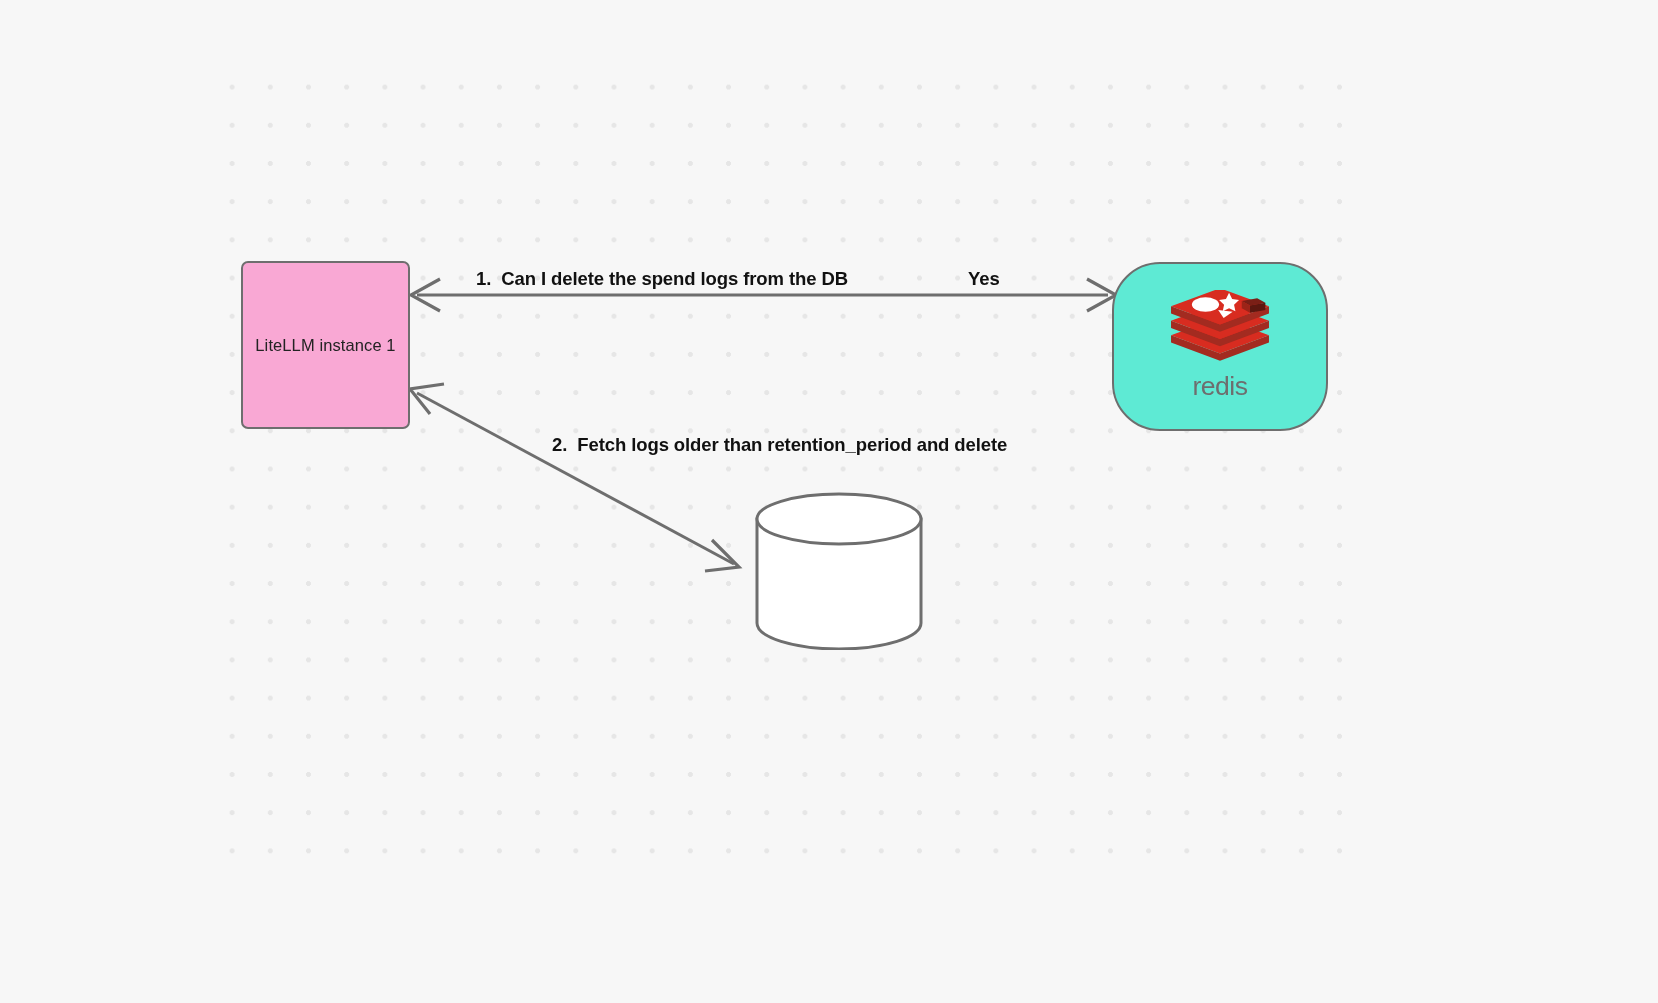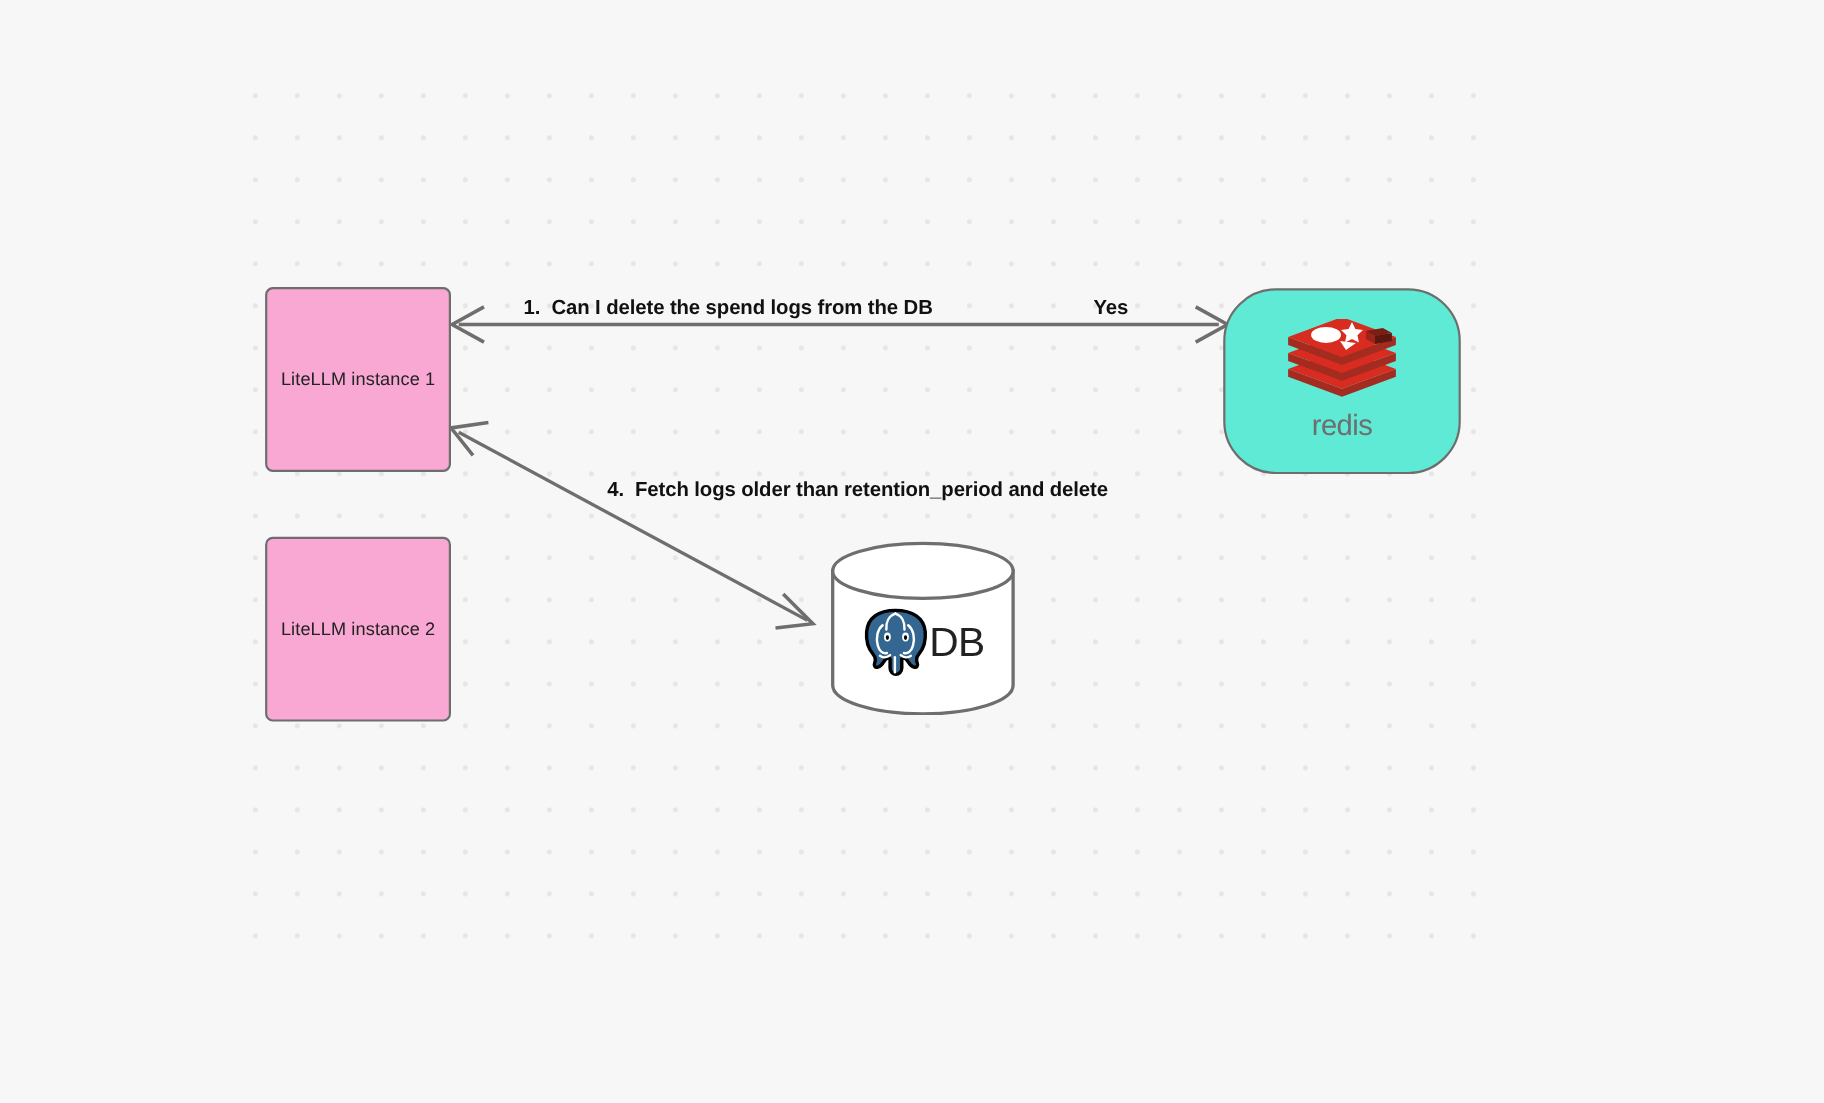--- a/index.html
+++ b/index.html
@@ -100,21 +100,21 @@
   .edge-label {
     position: absolute;
     font-family: "Liberation Sans", sans-serif;
     font-weight: bold;
     font-size: 18.5px;
     color: #111111;
     white-space: pre;
     letter-spacing: -0.1px;
   }
   #label-1 { left: 476px; top: 268px; }
-  #label-1-yes { left: 994px; top: 268px; }
+  #label-1-yes { left: 968px; top: 268px; }
   #label-2 { left: 552px; top: 434px; }
 </style>
 </head>
 <body>
 
 <div id="canvas">
 
   <div id="dot-grid"></div>
 
   <svg id="edges" viewBox="0 0 1658 1003" xmlns="http://www.w3.org/2000/svg">
@@ -131,29 +131,26 @@
       <line x1="417" y1="393" x2="734" y2="564" stroke="#6e6e6e" stroke-width="3"></line>
 
       <polyline points="444,384 410,389 430,414" fill="none" stroke="#6e6e6e" stroke-width="3.2" stroke-linecap="butt" stroke-linejoin="miter"></polyline>
 
       <polyline points="712,540 739,567 705,571" fill="none" stroke="#6e6e6e" stroke-width="3.2" stroke-linecap="butt" stroke-linejoin="miter"></polyline>
     </g>
   </svg>
 
   <div class="edge-label" id="label-1">1.  Can I delete the spend logs from the DB</div>
   <div class="edge-label" id="label-1-yes">Yes</div>
-  <div class="edge-label" id="label-2">4.  Fetch logs older than retention_period and delete</div>
+  <div class="edge-label" id="label-2">2.  Fetch logs older than retention_period and delete</div>
 
   <div class="node-box" id="litellm-1">
     <span class="node-label">LiteLLM instance 1</span>
   </div>
 
-  <div class="node-box" id="litellm-2">
-    <span class="node-label">LiteLLM instance 2</span>
-  </div>
 
 
   <div id="redis-node">
     <svg id="redis-logo-mark" viewBox="0 0 120 86" xmlns="http://www.w3.org/2000/svg">
 
       <path d="M60 78 L6 58 L6 50 L60 70 L114 50 L114 58 Z" fill="#a32b20"></path>
       <path d="M6 50 L60 30 L114 50 L60 70 Z" fill="#d82c20"></path>
 
       <path d="M60 62 L6 42 L6 34 L60 54 L114 34 L114 42 Z" fill="#a32b20"></path>
       <path d="M6 34 L60 14 L114 34 L60 54 Z" fill="#d82c20"></path>
@@ -176,39 +173,15 @@
     </svg>
   </div>
 
   <div id="db-node">
     <svg id="db-cylinder" viewBox="0 0 170 158" xmlns="http://www.w3.org/2000/svg">
 
       <path d="M3 27 L3 131 A82 26 0 0 0 167 131 L167 27 Z" fill="#ffffff" stroke="#6e6e6e" stroke-width="3"></path>
 
       <ellipse cx="85" cy="27" rx="82" ry="25" fill="#ffffff" stroke="#6e6e6e" stroke-width="3"></ellipse>
     </svg>
-    <div id="db-inner">
-      <svg id="pg-elephant" viewBox="0 0 64 66" xmlns="http://www.w3.org/2000/svg">
-        <g stroke="#000000" stroke-width="3.2" stroke-linejoin="round" stroke-linecap="round" fill="#336791">
-
-          <path d="M32 4 C16 4 6 11 5 24 C4.2 34 7.5 41 11 45 C13 47.4 13.5 51 12.5 53.5 C11.5 56 13 58 15.5 57.2 C18 56.4 20 54 21.5 51.5 C23 49 25 48 27 49.5 L27 58 C27 62 30 64 32.5 64 C35 64 38 62 38 58 L38 49.5 C40 48 42 49 43.5 51.5 C45 54 47 56.4 49.5 57.2 C52 58 53.5 56 52.5 53.5 C51.5 51 52 47.4 54 45 C57.5 41 60.8 34 60 24 C59 11 48 4 32 4 Z"></path>
-        </g>
-
-        <g fill="none" stroke="#ffffff" stroke-width="2.3" stroke-linecap="round">
-          <path d="M20 18 C15 22 13.5 30 15.5 37 C17 42.5 20.5 45 24 44"></path>
-          <path d="M44 18 C49 22 50.5 30 48.5 37 C47 42.5 43.5 45 40 44"></path>
-          <path d="M32 7 C26 9 23 15 23.5 22"></path>
-          <path d="M32 7 C38 9 41 15 40.5 22"></path>
-          <path d="M27 46 C24 48.5 20 48.5 17.5 46.5"></path>
-          <path d="M37 46 C40 48.5 44 48.5 46.5 46.5"></path>
-          <path d="M31.5 48 L31.5 62"></path>
-        </g>
-
-        <ellipse cx="24.5" cy="29" rx="3.2" ry="4.2" fill="#ffffff"></ellipse>
-        <ellipse cx="41.5" cy="29" rx="3.2" ry="4.2" fill="#ffffff"></ellipse>
-        <ellipse cx="24.5" cy="29.5" rx="1.5" ry="2.2" fill="#000000"></ellipse>
-        <ellipse cx="41.5" cy="29.5" rx="1.5" ry="2.2" fill="#000000"></ellipse>
-      </svg>
-      <span id="db-text">DB</span>
-    </div>
   </div>
 
 </div>
 
 </body></html>

